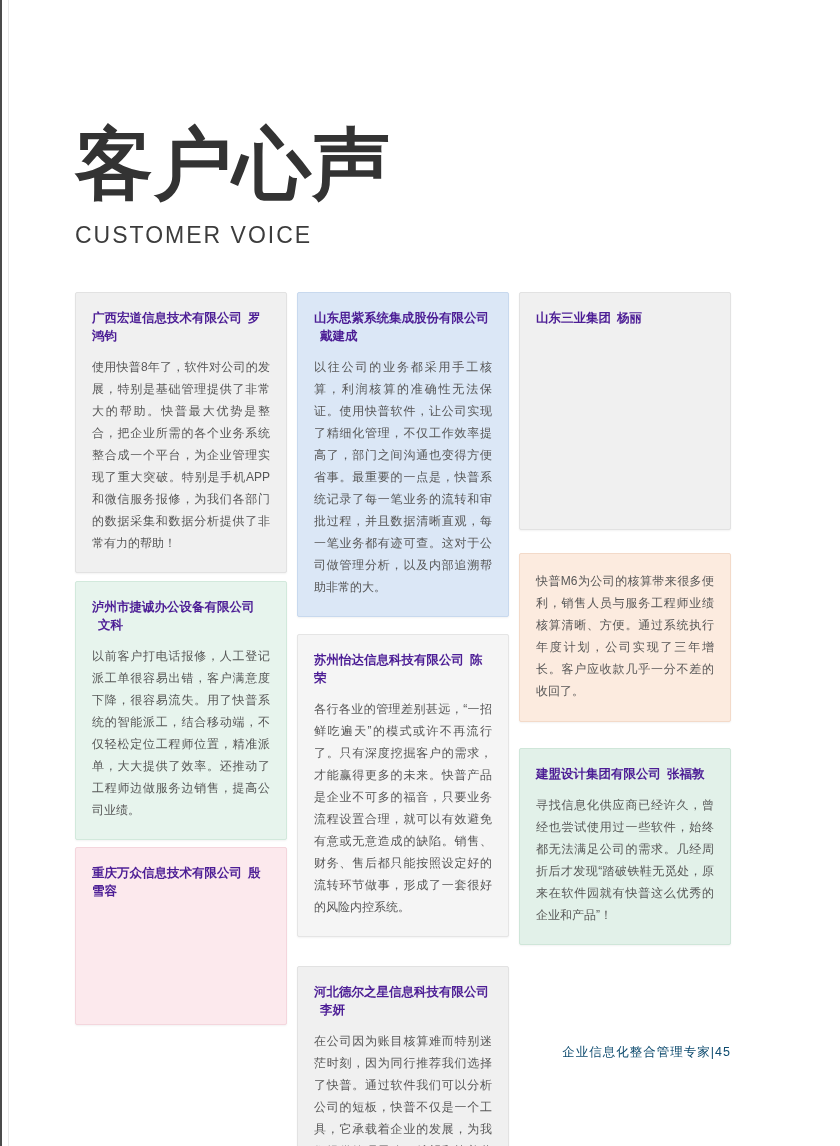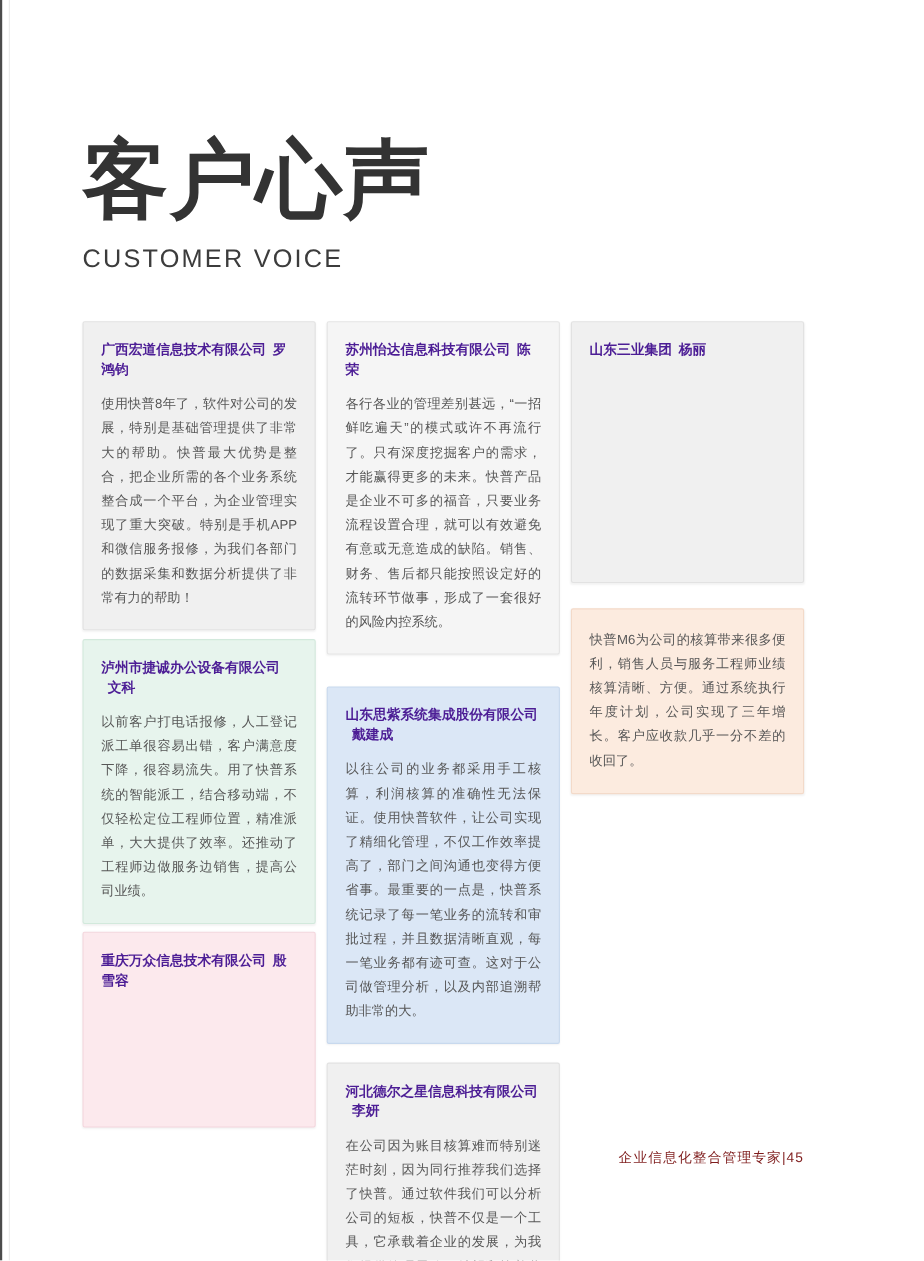--- a/index.html
+++ b/index.html
@@ -54,21 +54,21 @@
   .theme-gray      { background: #f0f0f0; border-color: #e2e2e2; }
   .theme-lightgray { background: #f5f5f5; border-color: #e5e5e5; }
   .theme-green     { background: #e7f4ed; border-color: #d2e9dc; }
   .theme-green2    { background: #e2f1e9; border-color: #cfe6d9; }
   .theme-pink      { background: #fce9ed; border-color: #f4d6dd; }
   .theme-blue      { background: #dbe7f6; border-color: #c8d9ee; }
   .theme-peach     { background: #fcebdf; border-color: #f3dac9; }
   .footer {
     position: absolute; left: 75px; top: 1044px;
     width: 656px; text-align: right;
-    font-size: 12.5px; color: #7f1d1d; letter-spacing: 1px;
+    font-size: 12.5px; color: #0c4a6e; letter-spacing: 1px;
   }
 </style>
 </head>
 <body>
 
 <div class="edge-dark"></div>
 <div class="edge-light"></div>
 
 <div class="header">
   <h1 class="page-title">客户心声</h1>
@@ -85,38 +85,42 @@
     <div class="card theme-green" style="min-height:217px; margin-bottom:7px;">
       <p class="card-title"><span>泸州市捷诚办公设备有限公司</span><span class="card-person">文科</span></p>
       <p class="card-body">以前客户打电话报修，人工登记派工单很容易出错，客户满意度下降，很容易流失。用了快普系统的智能派工，结合移动端，不仅轻松定位工程师位置，精准派单，大大提供了效率。还推动了工程师边做服务边销售，提高公司业绩。</p>
     </div>
     <div class="card theme-pink" style="min-height:178px;">
       <p class="card-title"><span>重庆万众信息技术有限公司</span><span class="card-person">殷雪容</span></p>
     </div>
   </div>
 
   <div class="col">
+    <div class="card theme-blue" style="min-height:256px; margin-bottom:17px;">
+      <p class="card-title"><span>山东思紫系统集成股份有限公司</span><span class="card-person">戴建成</span></p>
+      <p class="card-body">以往公司的业务都采用手工核算，利润核算的准确性无法保证。使用快普软件，让公司实现了精细化管理，不仅工作效率提高了，部门之间沟通也变得方便省事。最重要的一点是，快普系统记录了每一笔业务的流转和审批过程，并且数据清晰直观，每一笔业务都有迹可查。这对于公司做管理分析，以及内部追溯帮助非常的大。</p>
+    </div>
     <div class="card theme-lightgray" style="min-height:253px; margin-bottom:29px;">
       <p class="card-title"><span>苏州怡达信息科技有限公司</span><span class="card-person">陈荣</span></p>
       <p class="card-body">各行各业的管理差别甚远，“一招鲜吃遍天”的模式或许不再流行了。只有深度挖掘客户的需求，才能赢得更多的未来。快普产品是企业不可多的福音，只要业务流程设置合理，就可以有效避免有意或无意造成的缺陷。销售、财务、售后都只能按照设定好的流转环节做事，形成了一套很好的风险内控系统。</p>
-    </div>
-    <div class="card theme-blue" style="min-height:256px; margin-bottom:17px;">
-      <p class="card-title"><span>山东思紫系统集成股份有限公司</span><span class="card-person">戴建成</span></p>
-      <p class="card-body">以往公司的业务都采用手工核算，利润核算的准确性无法保证。使用快普软件，让公司实现了精细化管理，不仅工作效率提高了，部门之间沟通也变得方便省事。最重要的一点是，快普系统记录了每一笔业务的流转和审批过程，并且数据清晰直观，每一笔业务都有迹可查。这对于公司做管理分析，以及内部追溯帮助非常的大。</p>
     </div>
     <div class="card theme-gray" style="min-height:181px;">
       <p class="card-title"><span>河北德尔之星信息科技有限公司</span><span class="card-person">李妍</span></p>
       <p class="card-body">在公司因为账目核算难而特别迷茫时刻，因为同行推荐我们选择了快普。通过软件我们可以分析公司的短板，快普不仅是一个工具，它承载着企业的发展，为我们提供管理思路，希望和快普共同学习进步。</p>
     </div>
   </div>
 
   <div class="col">
     <div class="card theme-gray" style="min-height:238px; margin-bottom:23px;">
       <p class="card-title"><span>山东三业集团</span><span class="card-person">杨丽</span></p>
     </div>
     <div class="card theme-peach" style="min-height:169px; margin-bottom:26px;">
       <p class="card-body">快普M6为公司的核算带来很多便利，销售人员与服务工程师业绩核算清晰、方便。通过系统执行年度计划，公司实现了三年增长。客户应收款几乎一分不差的收回了。</p>
     </div>
+    <div class="card theme-green2" style="min-height:174px;">
+      <p class="card-title"><span>建盟设计集团有限公司</span><span class="card-person">张福敦</span></p>
+      <p class="card-body">寻找信息化供应商已经许久，曾经也尝试使用过一些软件，始终都无法满足公司的需求。几经周折后才发现“踏破铁鞋无觅处，原来在软件园就有快普这么优秀的企业和产品”！</p>
+    </div>
   </div>
 
 </div>
 
 <div class="footer">企业信息化整合管理专家|45</div>
 
 </body></html>

